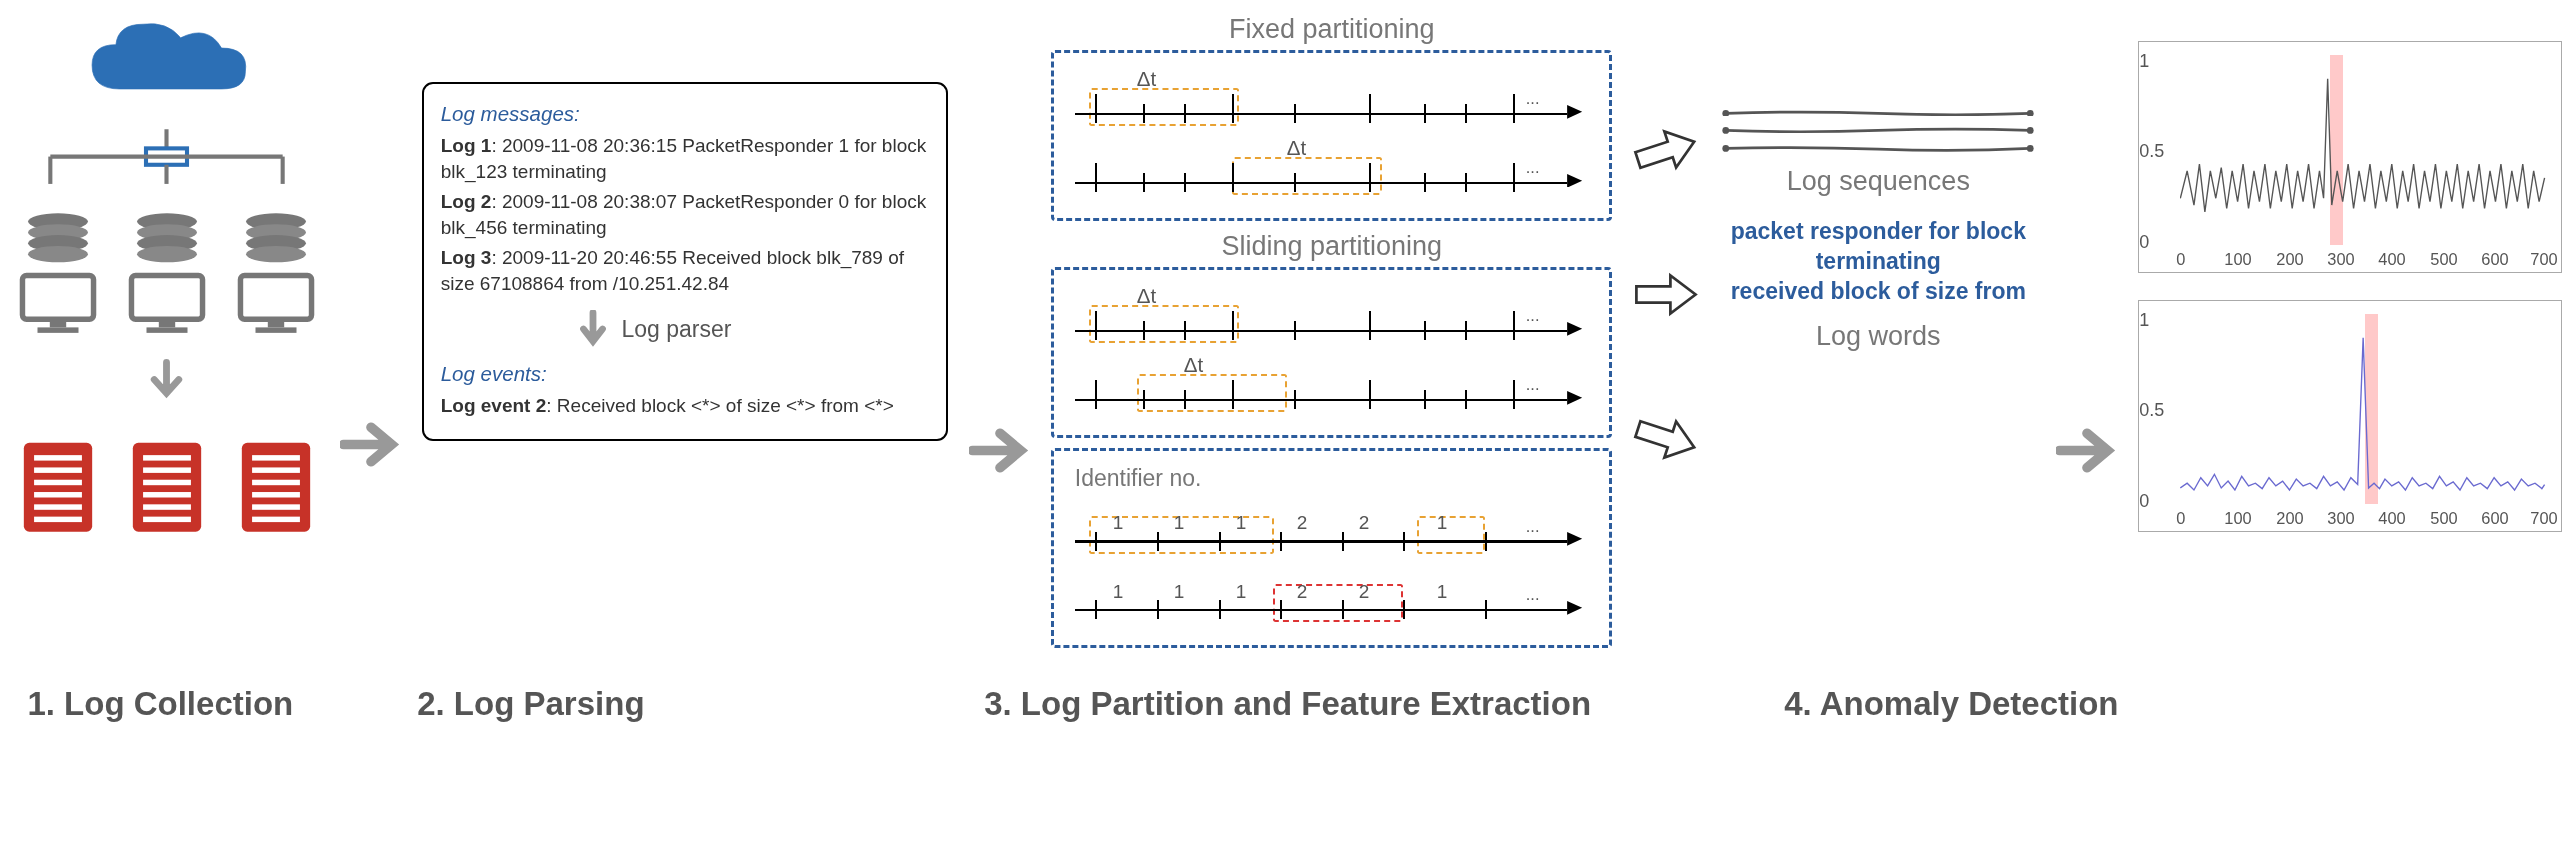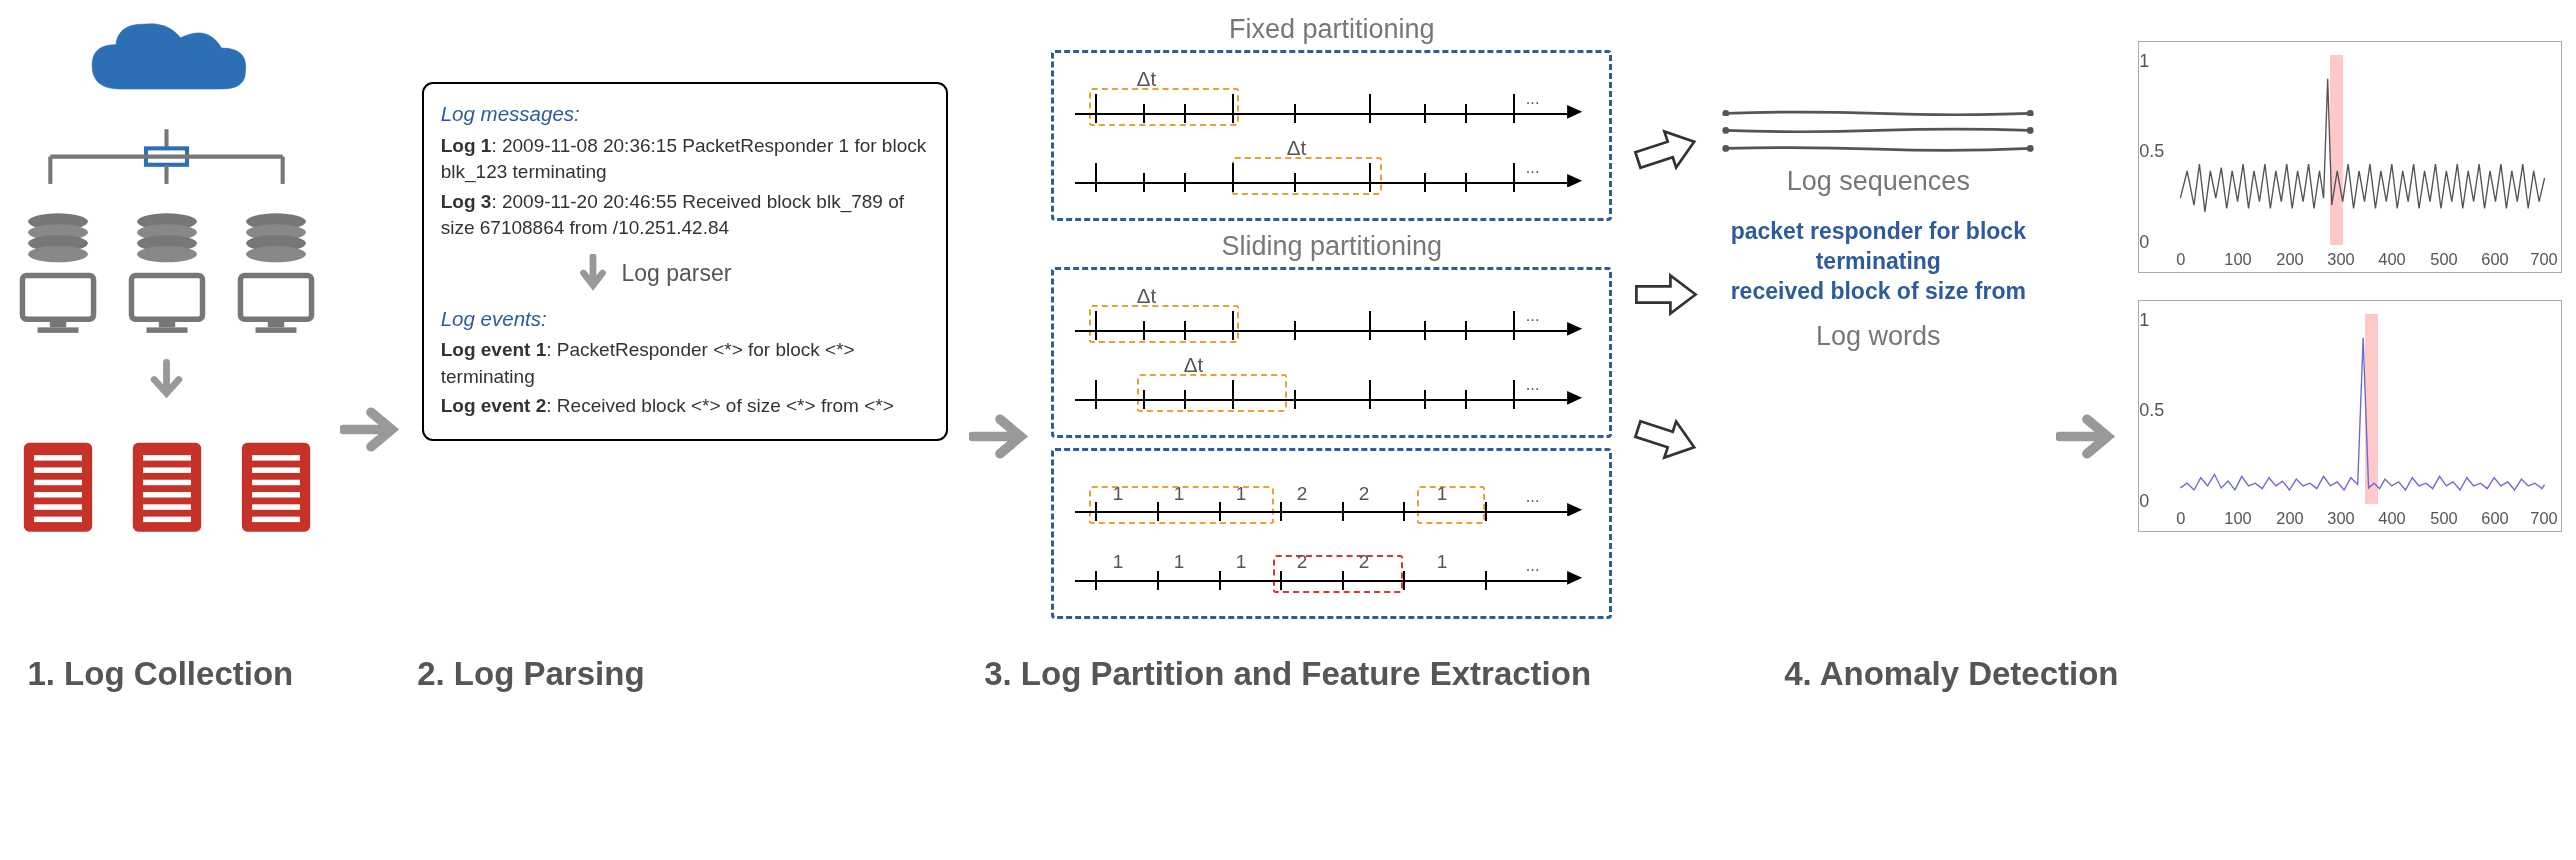--- a/index.html
+++ b/index.html
@@ -165,31 +165,31 @@
   <div class="big-arrow">
     <svg width="62" height="55" viewBox="0 0 90 80">
         <path d="M5 40 L60 40 M45 15 L75 40 L45 65" stroke="#999" stroke-width="14" fill="none" stroke-linecap="round"></path>
       </svg>
   </div>
 
   <div class="stage s2" style="margin-top:68px">
     <div class="log-box">
       <div class="log-heading">Log messages:</div>
       <div class="log-entry"><b>Log 1</b><span>: 2009-11-08 20:36:15 PacketResponder 1 for block blk_123 terminating</span></div>
+      <div class="log-entry"><b>Log 2</b><span>: 2009-11-08 20:38:07 PacketResponder 0 for block blk_456 terminating</span></div>
       <div class="log-entry"><b>Log 3</b><span>: 2009-11-20 20:46:55 Received block blk_789 of size 67108864 from /10.251.42.84</span></div>
       <div class="parser-row">
         <span class="parser-arrow">
             <svg width="30" height="38" viewBox="0 0 44 56">
               <path d="M22 4 L22 36 M8 28 L22 46 L36 28" stroke="#999" stroke-width="10" fill="none" stroke-linecap="round"></path>
             </svg>
           </span>
         <span class="parser-label">Log parser</span>
       </div>
       <div class="log-heading">Log events:</div>
-      <div class="log-entry"><b>Log event 1</b><span>: PacketResponder &lt;*&gt; for block &lt;*&gt; terminating</span></div>
       <div class="log-entry"><b>Log event 2</b><span>: Received block &lt;*&gt; of size &lt;*&gt; from &lt;*&gt;</span></div>
     </div>
   </div>
 
   <div class="big-arrow-s3">
     <svg width="62" height="55" viewBox="0 0 90 80">
         <path d="M5 40 L60 40 M45 15 L75 40 L45 65" stroke="#999" stroke-width="14" fill="none" stroke-linecap="round"></path>
       </svg>
   </div>
 
@@ -268,20 +268,21 @@
           <div class="tick" style="left:390px"></div>
           <div class="tick tall" style="left:438px"></div>
         <div class="dots">...</div>
         <div class="arrow-head"><svg width="18" height="13.7" viewBox="0 0 26 20">
               <path d="M0 0 L22 10 L0 20 Z" fill="#000"></path>
             </svg></div>
       </div>
     </div>
 
     <div class="dashed-box">
+      <div class="identifier-title">Identifier no.</div>
       <div class="timeline-row">
         <div class="window-box" style="left:13.7px;width:185px;bottom:2.7px"></div>
         <div class="window-box" style="left:342px;width:68px;bottom:2.7px"></div>
         <div class="timeline-line"></div>
         <div class="tick" style="left:20.5px"></div>
           <div class="id-label" style="left:38px">1</div>
         <div class="tick" style="left:82px"></div>
           <div class="id-label" style="left:99px">1</div>
         <div class="tick" style="left:144px"></div>
           <div class="id-label" style="left:161px">1</div>

